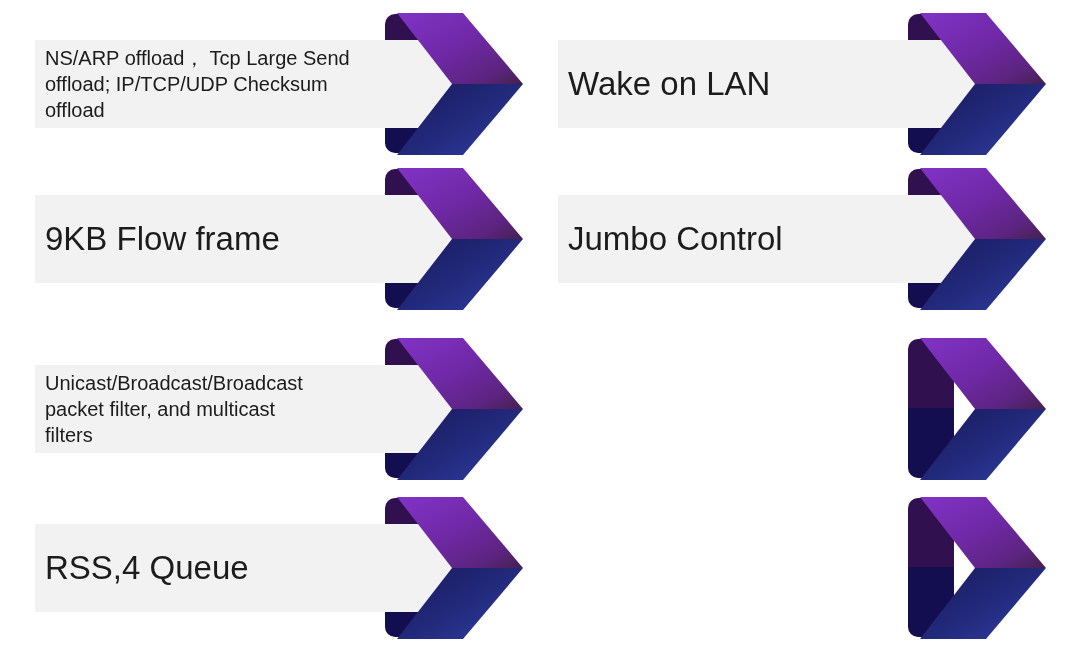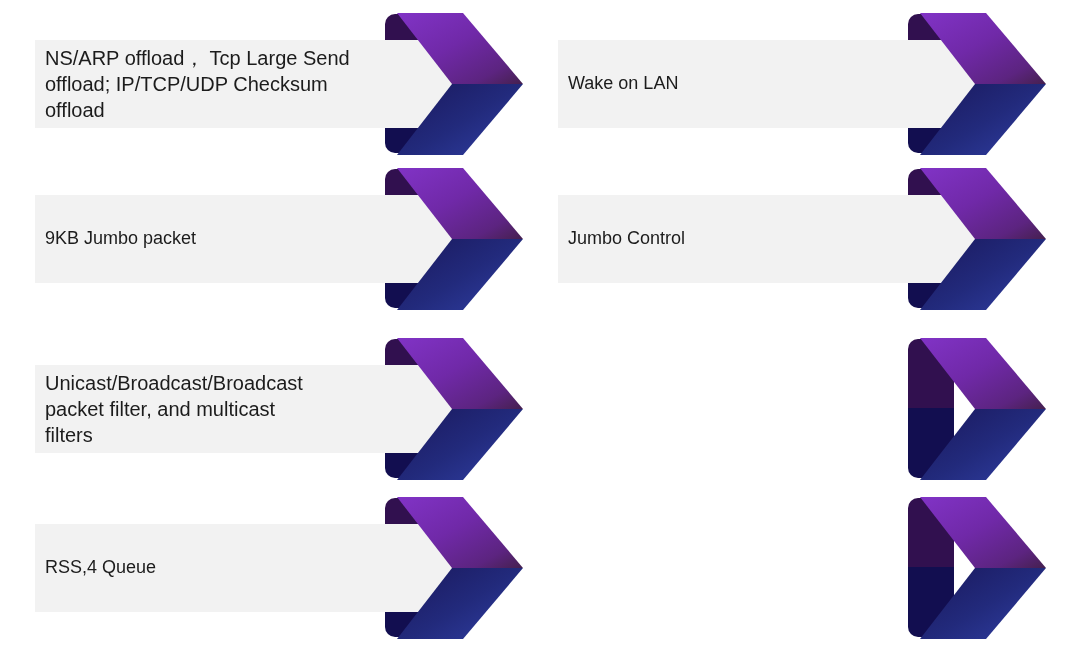--- a/index.html
+++ b/index.html
@@ -52,21 +52,21 @@
     align-items: center;
     box-sizing: border-box;
     padding-left: 10px;
     z-index: 2;
   }
   .label {
     color: var(--text-color, #1c1c1c);
     white-space: pre;
     letter-spacing: 0px;
   }
-  .label.large { font-size: 18px; line-height: 1.2; text-align: center; }
+  .label.large { font-size: 33px; line-height: 1.2; text-align: center; }
   .label.small { font-size: 20px; line-height: 1.3; }
 
   .chevron {
     position: absolute;
     left: 362px;
     top: 0;
     width: 126px;
     height: 142px;
     z-index: 3;
     display: block;
@@ -119,21 +119,21 @@
     </div>
     <svg class="chevron" viewBox="0 0 126 142">
       <polygon points="0,0 66,0 126,71 55,71" fill="url(#gradPurple)"></polygon>
       <polygon points="55,71 126,71 66,142 0,142" fill="url(#gradBlue)"></polygon>
     </svg>
   </div>
 
   <div class="item col-left row-1">
     <div class="fold"></div>
     <div class="bar">
-      <span class="label large">9KB Jumbo packet</span>
+      <span class="label large">9KB Flow frame</span>
     </div>
     <svg class="chevron" viewBox="0 0 126 142">
       <polygon points="0,0 66,0 126,71 55,71" fill="url(#gradPurple)"></polygon>
       <polygon points="55,71 126,71 66,142 0,142" fill="url(#gradBlue)"></polygon>
     </svg>
   </div>
 
   <div class="item col-right row-1">
     <div class="fold"></div>
     <div class="bar">

